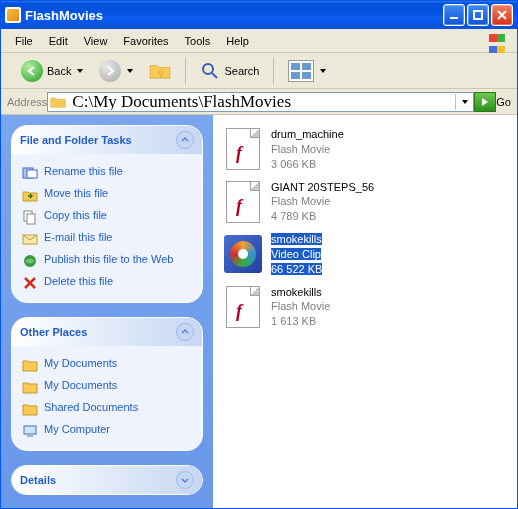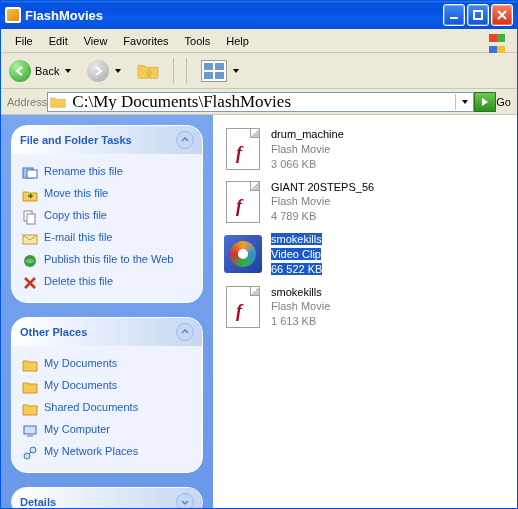--- a/index.html
+++ b/index.html
@@ -29,21 +29,21 @@
   .winbtn.close{ background: linear-gradient(to bottom,#f38165,#d83010); }
   .winbtn svg { width:12px; height:12px; }
 
   
   .menubar { height: 24px; background: #ece9d8; display:flex; align-items:center; padding: 0 6px; border-bottom: 1px solid #c9c7b8; }
   .menubar .item { padding: 2px 8px; color:#000; }
   .menubar .flag { margin-left:auto; width:22px; height:18px; }
   .flag-sq { display:inline-block; width:8px; height:8px; }
 
   
-  .toolbar { height: 36px; background: #ece9d8; display:flex; align-items:center; padding: 0 2px; gap: 4px; border-bottom:1px solid #c9c7b8; }
+  .toolbar { height: 36px; background: #ece9d8; display:flex; align-items:center; padding: 0 14px; gap: 4px; border-bottom:1px solid #c9c7b8; }
   .tbtn { display:flex; align-items:center; gap:4px; padding: 3px 6px; border-radius:3px; color:#000; }
   .ticon { width:22px; height:22px; border-radius:50%; display:flex; align-items:center; justify-content:center; }
   .circle-green { background: radial-gradient(circle at 35% 30%, #aef0a0, #2a9a20); }
   .circle-grey  { background: radial-gradient(circle at 35% 30%, #e8e8e8, #a8a8a8); }
   .sep { width:1px; height:26px; background:#c0beb0; margin:0 4px; }
   .dropdown-caret { width:0;height:0;border-left:3px solid transparent;border-right:3px solid transparent;border-top:4px solid #000; margin-left:2px; }
   .folder-icon { width:22px;height:18px; }
   .views-icon { width:26px; height:22px; border:1px solid #9a9a9a; background:#fff; display:grid; grid-template-columns:1fr 1fr; grid-template-rows:1fr 1fr; gap:2px; padding:2px; }
   .views-icon div{ background:#6a9ad4; }
 
@@ -138,20 +138,27 @@
         </div>
       <span class="dropdown-caret"></span>
     </div>
     <div class="tbtn">
       <svg class="folder-icon folder-svg" viewBox="0 0 24 20">
           <path d="M1 4 h7 l2 2 h13 v12 h-22 z"></path>
           <path d="M10 12 l3 -4 l3 4 h-2 v4 h-2 v-4 z" fill="#3a8a30" stroke="none"></path>
         </svg>
     </div>
     <div class="sep"></div>
+    <div class="tbtn">
+      <svg width="20" height="20" viewBox="0 0 20 20">
+          <circle cx="8" cy="8" r="5" fill="none" stroke="#3560c0" stroke-width="2"></circle>
+          <path d="M12 12 L17 17" stroke="#3560c0" stroke-width="2"></path>
+        </svg>
+      <span>Search</span>
+    </div>
     <div class="sep"></div>
     <div class="tbtn">
       <div class="views-icon">
           <div></div>
           <div></div>
           <div></div>
           <div></div>
         </div>
       <span class="dropdown-caret"></span>
     </div>
@@ -282,30 +289,20 @@
             </div>
             <div class="task-item">
               <span class="task-icon">
                 <svg width="16" height="16" viewBox="0 0 16 16">
                   <rect x="2" y="3" width="12" height="8" fill="#cde4f8" stroke="#4070c0"></rect>
                   <rect x="5" y="12" width="6" height="2" fill="#b0b0b0"></rect>
                 </svg>
               </span>
               <span>My Computer</span>
             </div>
-            <div class="task-item">
-              <span class="task-icon">
-                <svg width="16" height="16" viewBox="0 0 16 16">
-                  <circle cx="5" cy="11" r="3" fill="#cde4f8" stroke="#4070c0"></circle>
-                  <circle cx="11" cy="5" r="3" fill="#cde4f8" stroke="#4070c0"></circle>
-                  <path d="M7 9 L9 7" stroke="#4070c0"></path>
-                </svg>
-              </span>
-              <span>My Network Places</span>
-            </div>
           </div>
       </div>
 
       <div class="panel">
         <div class="panel-header">
           <span>Details</span>
           <span class="chev">
               <svg width="10" height="10" viewBox="0 0 10 10">
                 <path d="M2 4 L5 7 L8 4" fill="none" stroke="#5a82c8" stroke-width="1.5"></path>
               </svg>

